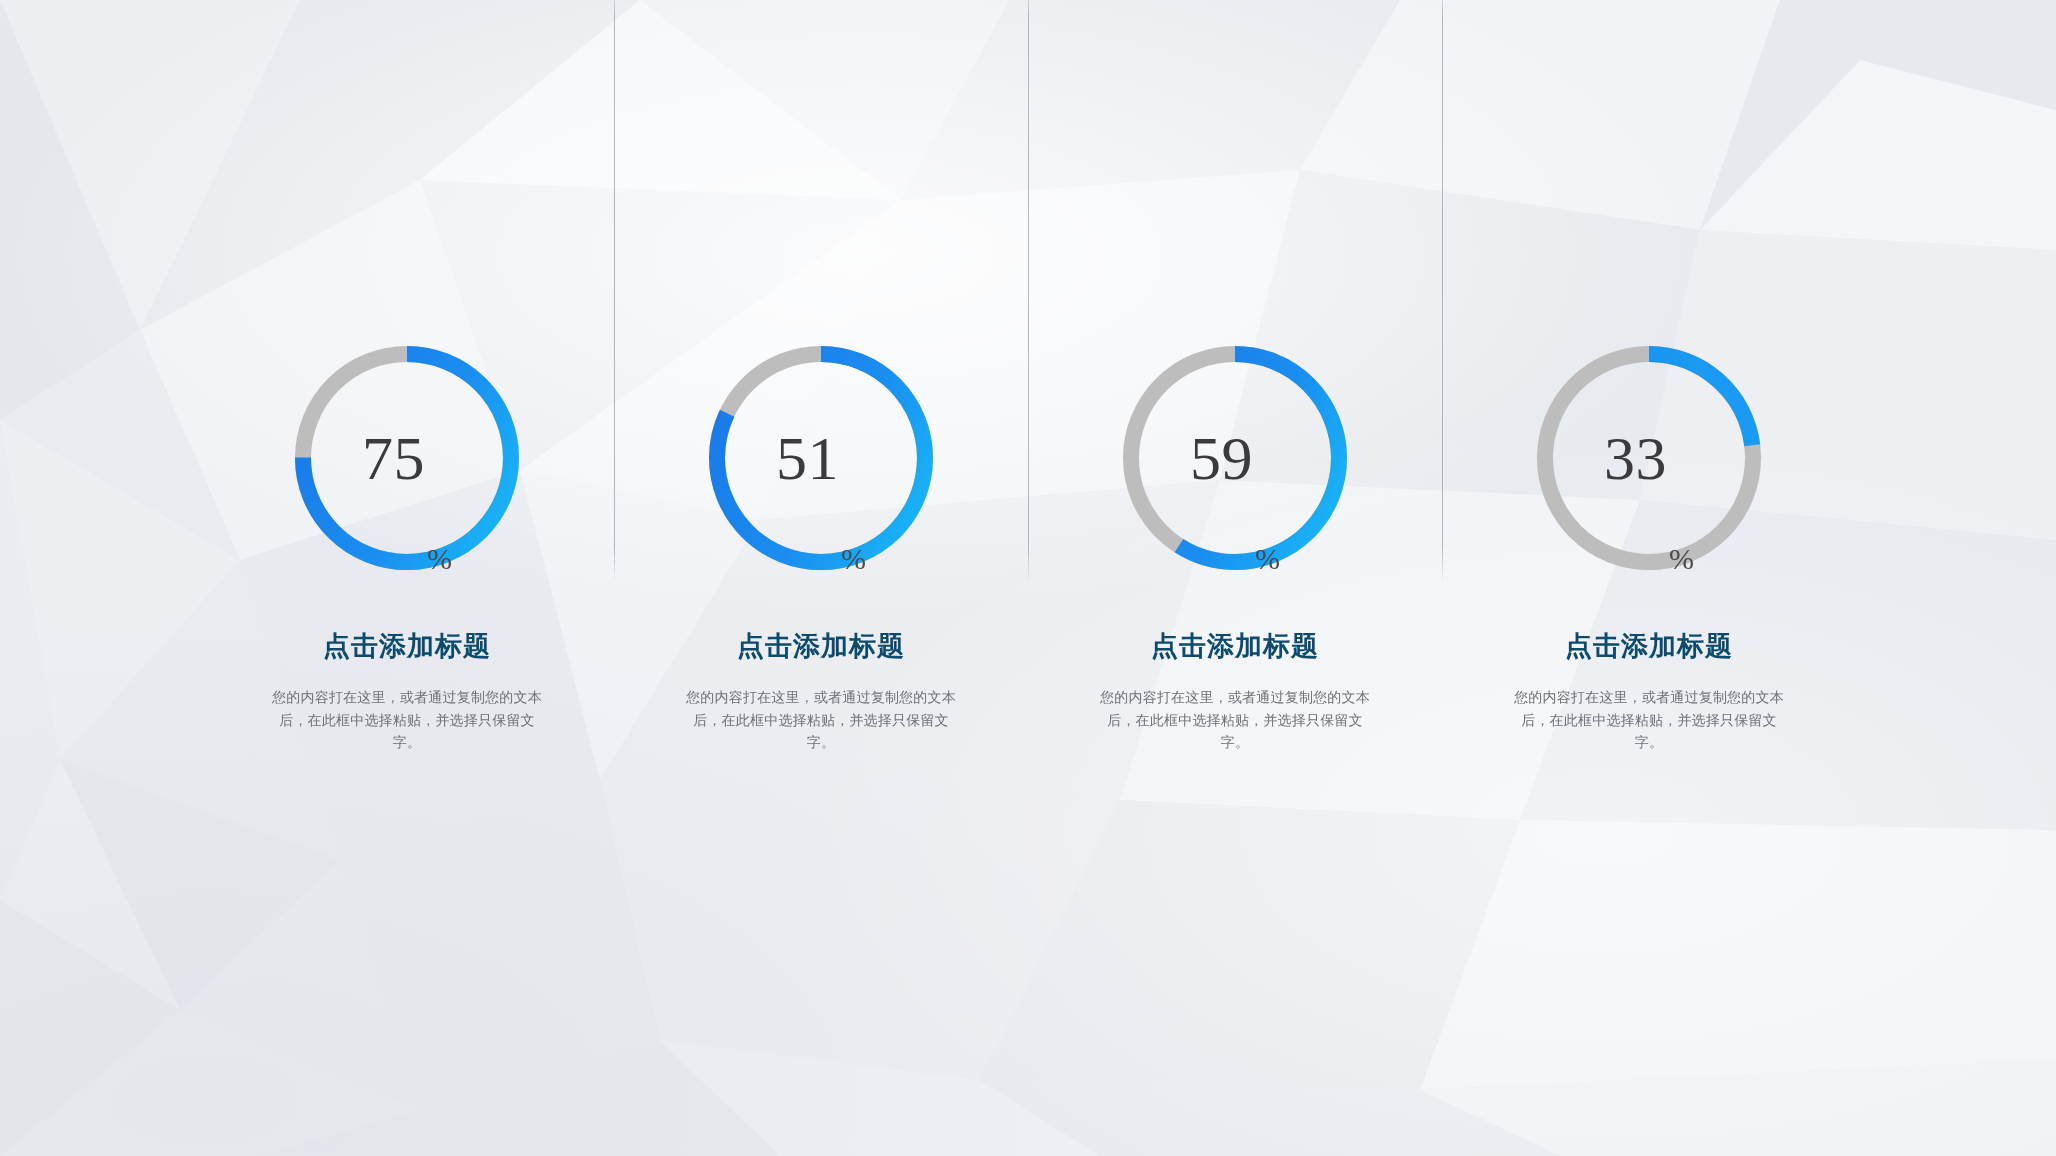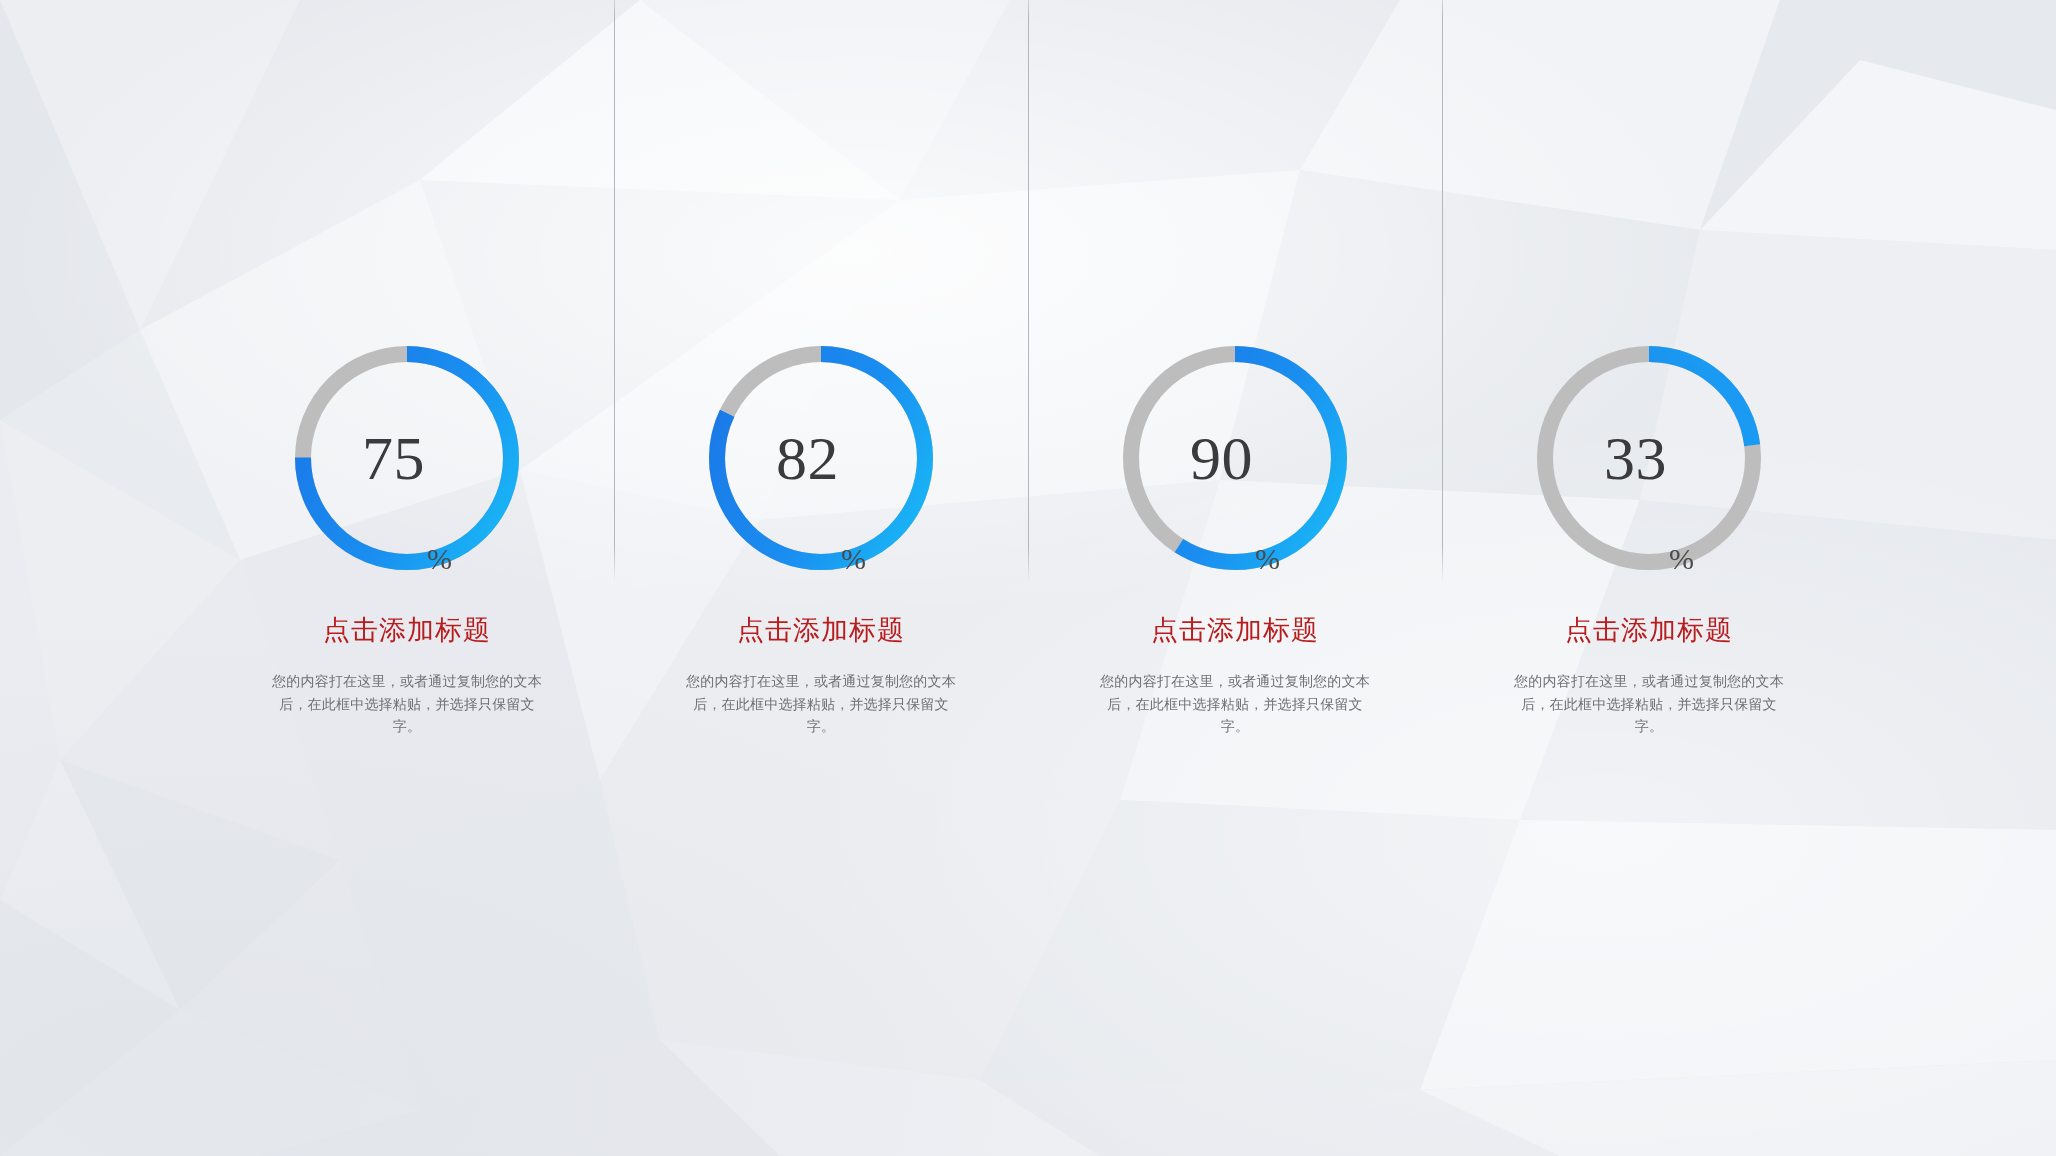--- a/index.html
+++ b/index.html
@@ -106,24 +106,24 @@
     font-size: 30px;
     line-height: 1;
     color: #4a4a4c;
     margin-left: 2px;
     align-self: flex-end;
     padding-bottom: 4px;
   }
 
   
   .card-title {
-    margin-top: 34px;
+    margin-top: 50px;
     font-size: 27px;
-    font-weight: normal;
-    color: #b91c1c;
+    font-weight: bold;
+    color: #0c4a6e;
     letter-spacing: 1px;
     text-align: center;
     white-space: nowrap;
   }
   .card-body {
     margin-top: 22px;
     width: 276px;
     font-size: 14px;
     line-height: 1.62;
     color: #6e7075;
@@ -217,21 +217,21 @@
             <linearGradient id="arcGrad2" x1="0.72" y1="0" x2="0.18" y2="1">
               <stop offset="0%" stop-color="#1a7ae8"></stop>
               <stop offset="55%" stop-color="#1a8ef0"></stop>
               <stop offset="100%" stop-color="#19b6f6"></stop>
             </linearGradient>
           </defs>
           <circle cx="120" cy="120" r="104" fill="none" stroke="#bdbdbd" stroke-width="16"></circle>
           <circle class="donut-arc" cx="120" cy="120" r="104" fill="none" stroke="url(#arcGrad2)" stroke-width="16" transform="rotate(-90 120 120)" stroke-dasharray="535.8300429962751 117.62122895040193" stroke-dashoffset="0"></circle>
         </svg>
         <div class="donut-center">
-          <span class="pct-value">82</span>
+          <span class="pct-value">51</span>
           <span class="pct-symbol">%</span>
         </div>
       </div>
       <div class="card-title">点击添加标题</div>
       <div class="card-body">您的内容打在这里，或者通过复制您的文本后，在此框中选择粘贴，并选择只保留文字。</div>
     </div>
 
     <div class="column">
       <div class="donut-wrap">
         <svg class="donut-svg" viewBox="0 0 240 240">
@@ -239,21 +239,21 @@
             <linearGradient id="arcGrad3" x1="0.72" y1="0" x2="0.18" y2="1">
               <stop offset="0%" stop-color="#1a7ae8"></stop>
               <stop offset="55%" stop-color="#1a8ef0"></stop>
               <stop offset="100%" stop-color="#19b6f6"></stop>
             </linearGradient>
           </defs>
           <circle cx="120" cy="120" r="104" fill="none" stroke="#bdbdbd" stroke-width="16"></circle>
           <circle class="donut-arc" cx="120" cy="120" r="104" fill="none" stroke="url(#arcGrad3)" stroke-width="16" transform="rotate(-90 120 120)" stroke-dasharray="385.5362504485394 267.9150214981376" stroke-dashoffset="0"></circle>
         </svg>
         <div class="donut-center">
-          <span class="pct-value">90</span>
+          <span class="pct-value">59</span>
           <span class="pct-symbol">%</span>
         </div>
       </div>
       <div class="card-title">点击添加标题</div>
       <div class="card-body">您的内容打在这里，或者通过复制您的文本后，在此框中选择粘贴，并选择只保留文字。</div>
     </div>
 
     <div class="column">
       <div class="donut-wrap">
         <svg class="donut-svg" viewBox="0 0 240 240">

